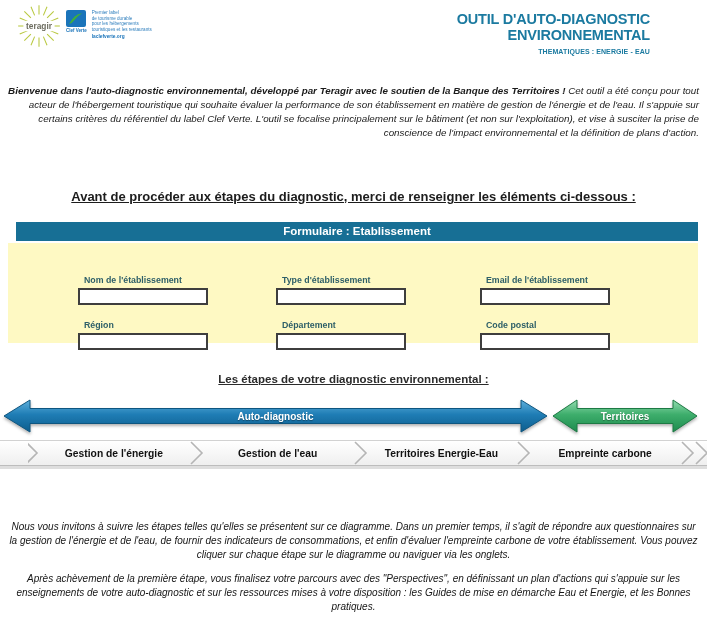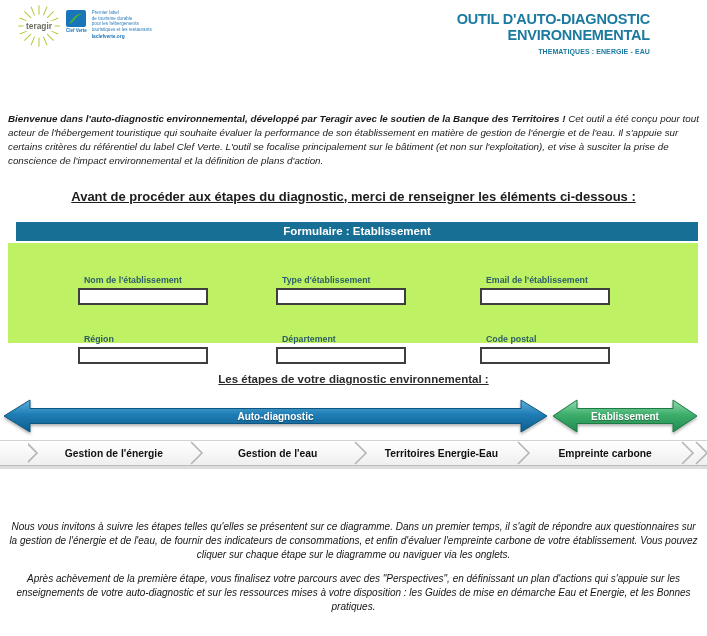--- a/index.html
+++ b/index.html
@@ -19,39 +19,39 @@
   .cv-name { font-size:4.5px; color:#1a74ba; margin-top:1px; font-weight:bold; }
   .cv-tagline { display:flex; flex-direction:column; }
   .cv-line { font-size:4.6px; line-height:5.6px; color:#2f7fbd; white-space:nowrap; }
   .cv-site { font-size:4.8px; line-height:6px; color:#1a74ba; font-weight:bold; margin-top:2px; }
 
   .title-block { position:absolute; left:340px; top:11px; width:310px; text-align:right; }
   .main-title { font-size:14.5px; font-weight:bold; color:#1b7aa0; letter-spacing:-0.2px; }
   .sub-title { font-size:7px; font-weight:bold; color:#1b7aa0; margin-top:5px; letter-spacing:0.1px; }
 
   
-  .intro { position:absolute; top:112px; left:8px; right:8px; text-align:left;
+  .intro { position:absolute; top:84px; left:8px; right:8px; text-align:right;
            font-style:italic; font-size:9.8px; line-height:14px; }
   .intro .lead { font-weight:bold; }
 
   .h1 { position:absolute; top:189px; left:0; right:0; text-align:center;
         font-size:13px; font-weight:bold; text-decoration:underline; color:#1c1c1c; }
 
   
   .form-panel { position:absolute; top:222px; left:8px; right:9px; height:121px; }
   .form-header { height:19px; background:#176f95; color:#ffffff; text-align:center;
                  font-size:11.5px; font-weight:bold; line-height:19px;margin-left:8px; }
-  .form-body { position:absolute; top:21px; left:0; right:0; bottom:0; background:#bef264; }
+  .form-body { position:absolute; top:21px; left:0; right:0; bottom:0; background:#fef9c3; }
   .field { position:absolute; width:150px; }
   .field-label { display:block; font-size:8.8px; font-weight:bold; color:#2e5f68; padding-left:6px; margin-bottom:3px; white-space:nowrap; }
   .field-input { display:block; width:130px; height:17px; background:#ffffff;
                  border:2px solid #3e3e3e; outline:none; font-size:10px; padding:0 3px;
                  font-family:"Liberation Sans", sans-serif; }
   .f-c1 { left:70px; } .f-c2 { left:268px; } .f-c3 { left:472px; }
-  .f-r1 { top:32px; } .f-r2 { top:91px; }
+  .f-r1 { top:32px; } .f-r2 { top:77px; }
 
   .h2 { position:absolute; top:373px; left:0; right:0; text-align:center;
         font-size:11.5px; font-weight:bold; text-decoration:underline; color:#2b2b2b; }
 
   
   .arrows { position:absolute; top:396px; left:0; right:0; height:40px; }
   .arrow { position:absolute; top:2px; height:36px; }
   .arrow svg { filter: drop-shadow(0 2px 1.5px rgba(0,0,0,0.30)); }
   .arrow-label { position:absolute; inset:0; display:flex; align-items:center; justify-content:center;
                  color:#ffffff; font-weight:bold; font-size:10px; text-shadow:0 1px 1px rgba(0,0,0,0.35); }
@@ -179,21 +179,21 @@
     <svg width="146" height="36" viewBox="0 0 146 36">
       <defs>
         <linearGradient id="gGreen" x1="0" y1="0" x2="0" y2="1">
           <stop offset="0" stop-color="#93dcb0"></stop>
             <stop offset="0.45" stop-color="#3eae6c"></stop>
             <stop offset="1" stop-color="#1d8b4e"></stop>
         </linearGradient>
       </defs>
       <polygon points="1,18 25,2 25,10.5 121,10.5 121,2 145,18 121,34 121,25.5 25,25.5 25,34" fill="url(#gGreen)" stroke="#1d7a44" stroke-width="1"></polygon>
     </svg>
-    <div class="arrow-label">Etablissement</div>
+    <div class="arrow-label">Territoires</div>
   </div>
 </div>
 
 <div class="stepper">
   <div class="sep-edge">
     <svg width="12" height="24" viewBox="0 0 12 24">
         <path d="M-2,1 L9,12 L-2,23" fill="none" stroke="#b5b5b5" stroke-width="1.6"></path>
       </svg>
   </div>
   <div class="step">Gestion de l'énergie</div>

